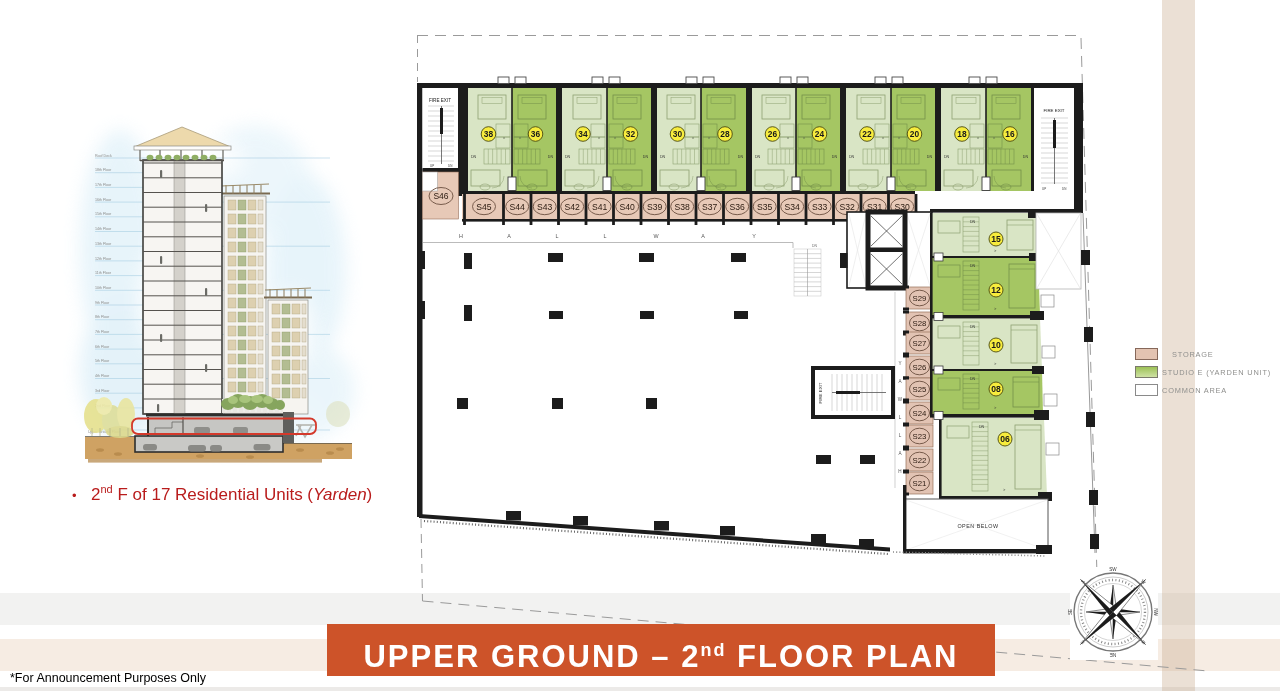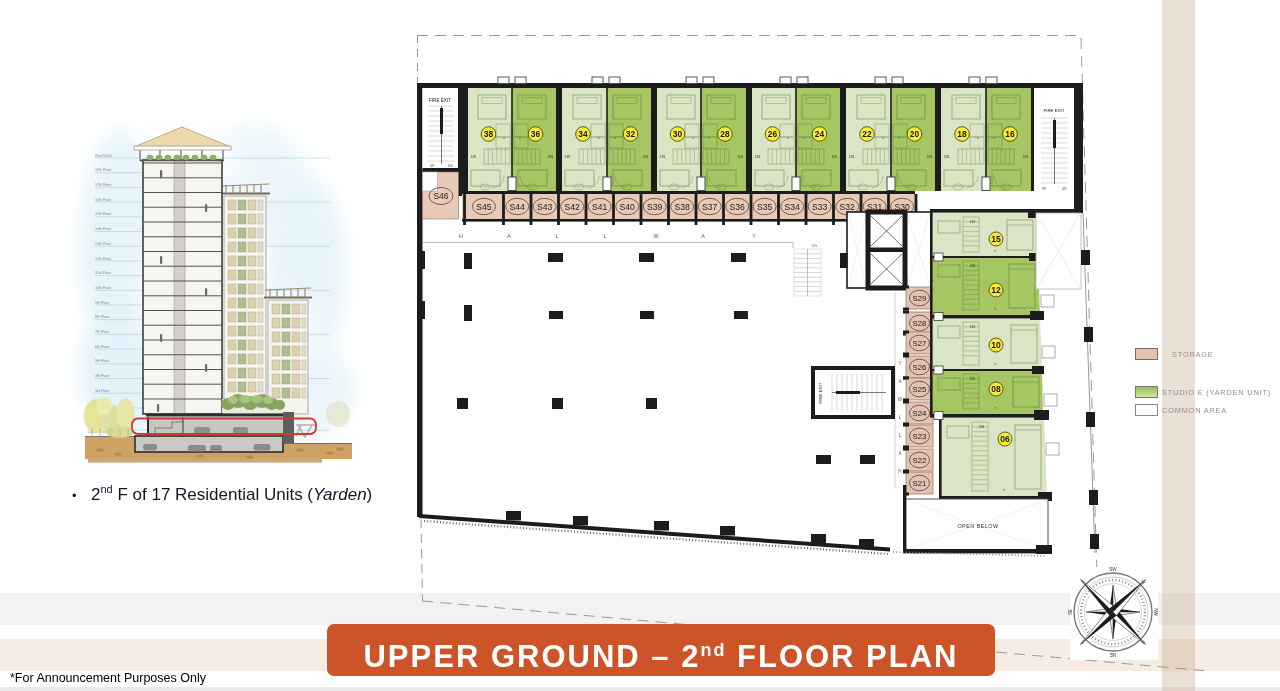--- a/index.html
+++ b/index.html
@@ -1205,33 +1205,33 @@
 </g>
 </svg>
 
 <div class="abs" style="left:1135px;top:347px;width:140px;font-size:7.4px;color:#8f8f8d;letter-spacing:0.8px;">
 
   <div style="position:relative;height:18px;">
     <span style="position:absolute;left:0;top:1px;width:21px;height:10px;background:#e3c3b1;border:1px solid #86685a;"></span>
     <span style="position:absolute;left:37px;top:3px;">STORAGE</span>
   </div>
 
-  <div style="position:relative;height:18px;margin-top:20px;">
+  <div style="position:relative;height:18px;">
     <span style="position:absolute;left:0;top:1px;width:21px;height:10px;background:linear-gradient(#9cc156,#cfe2a4);border:1px solid #7a7a6a;"></span>
     <span style="position:absolute;left:27px;top:3px;">STUDIO E (YARDEN UNIT)</span>
   </div>
 
   <div style="position:relative;height:18px;">
     <span style="position:absolute;left:0;top:1px;width:21px;height:10px;background:#ffffff;border:1px solid #8a8a8a;"></span>
     <span style="position:absolute;left:27px;top:3px;">COMMON AREA</span>
   </div>
 </div>
 
-<div class="abs" style="left:72px;top:478px;font-size:17px;color:#0f172a;line-height:22px;">
+<div class="abs" style="left:72px;top:478px;font-size:17px;color:#b91c1c;line-height:22px;">
   <div><span style="font-size:13px;">•&nbsp;&nbsp;&nbsp;&nbsp;</span>2<sup style="font-size:11px;">nd</sup> F of 17 Residential Units (<i>Yarden</i>)</div>
 </div>
 
 <div class="abs" style="left:327px;top:624px;width:668px;height:52px;background:#cd5329;color:#ffffff;
-     text-align:center;font-weight:bold;font-size:31px;line-height:52px;letter-spacing:2px;border-radius:7px;">
+     text-align:center;font-weight:bold;font-size:31px;line-height:52px;letter-spacing:2px;">
   UPPER GROUND – 2<sup style="font-size:18px;">nd</sup> FLOOR PLAN
 </div>
 
 <div class="abs" style="left:10px;top:671px;font-size:12.5px;color:#000000;">*For Announcement Purposes Only</div>
 
 </body></html>

